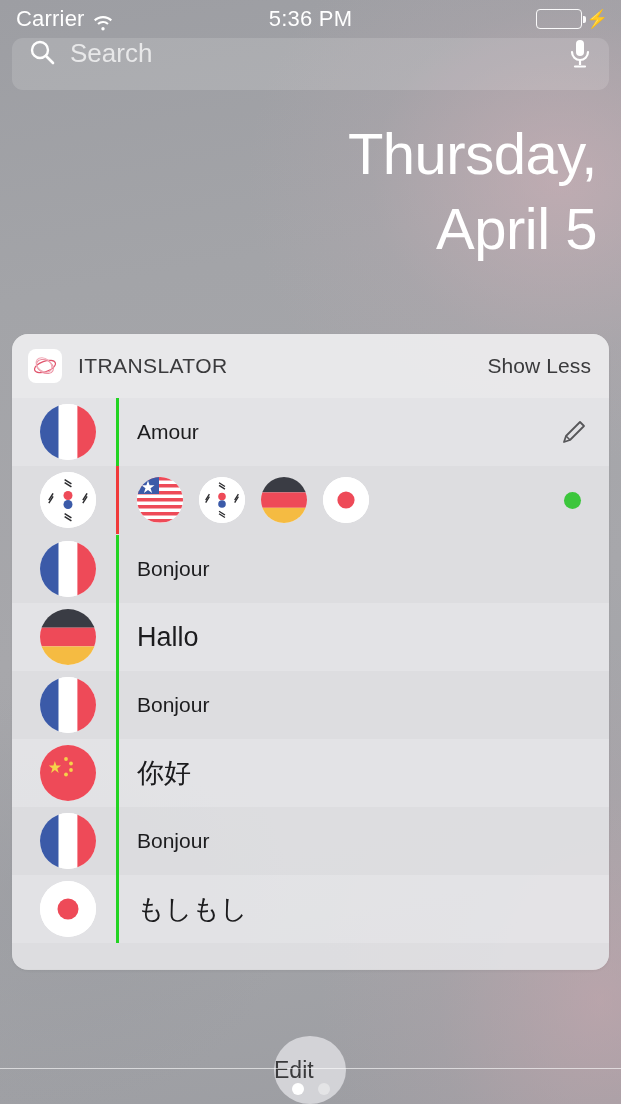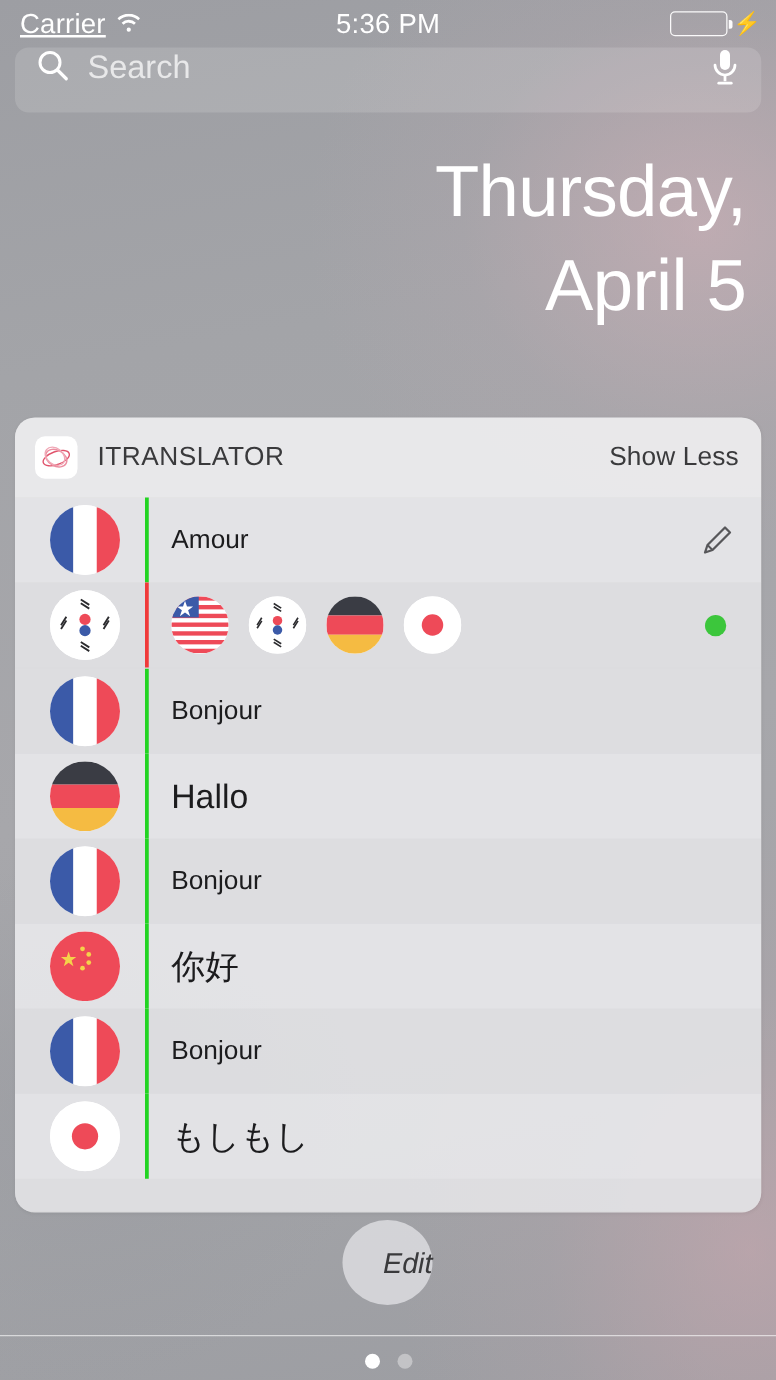--- a/index.html
+++ b/index.html
@@ -27,21 +27,21 @@
   #statusbar {
     position: absolute; top: 0; left: 0;
     width: 621px; height: 38px;
     display: flex; align-items: center;
     color: #ffffff;
     font-size: 22px;
     letter-spacing: 0.2px;
   }
   #status-left {
     position: absolute; left: 16px;
-    display: flex; align-items: flex-start; gap: 8px; text-decoration: underline;
+    display: flex; align-items: center; gap: 8px;
   }
   #status-center {
     position: absolute; left: 0; width: 621px;
     text-align: center; font-size: 22px; font-weight: 400;
   }
   #status-right {
     position: absolute; right: 12px;
     display: flex; align-items: center; gap: 4px;
   }
   .wifi-icon { display: inline-block; width: 20px; height: 16px; position: relative; top: 1px; }
@@ -194,28 +194,27 @@
   .group-divider {
     height: 1px;
     background: rgba(255,255,255,0.55);
     border-top: 1px solid rgba(160,160,165,0.22);
   }
   .bottom-pad { height: 26px; background: rgba(224,224,228,0.55); }
 
   
   #edit-button {
     position: absolute;
-    left: 274px; top: 976px;
+    left: 274px; top: 1036px;
     width: 72px; height: 68px;
     border-radius: 50%;
     background: rgba(226,226,229,0.78);
-    display: flex; align-items: center; justify-content: flex-end;
+    display: flex; align-items: center; justify-content: flex-start;
     color: #3a3a3c;
     font-size: 23px;
-    font-style: italic;
   }
 
   #bottom-divider {
     position: absolute; left: 0; top: 1068px;
     width: 621px; height: 1px;
     background: rgba(255,255,255,0.60);
   }
 
   #page-dots {
     position: absolute; left: 0; top: 1074px;

